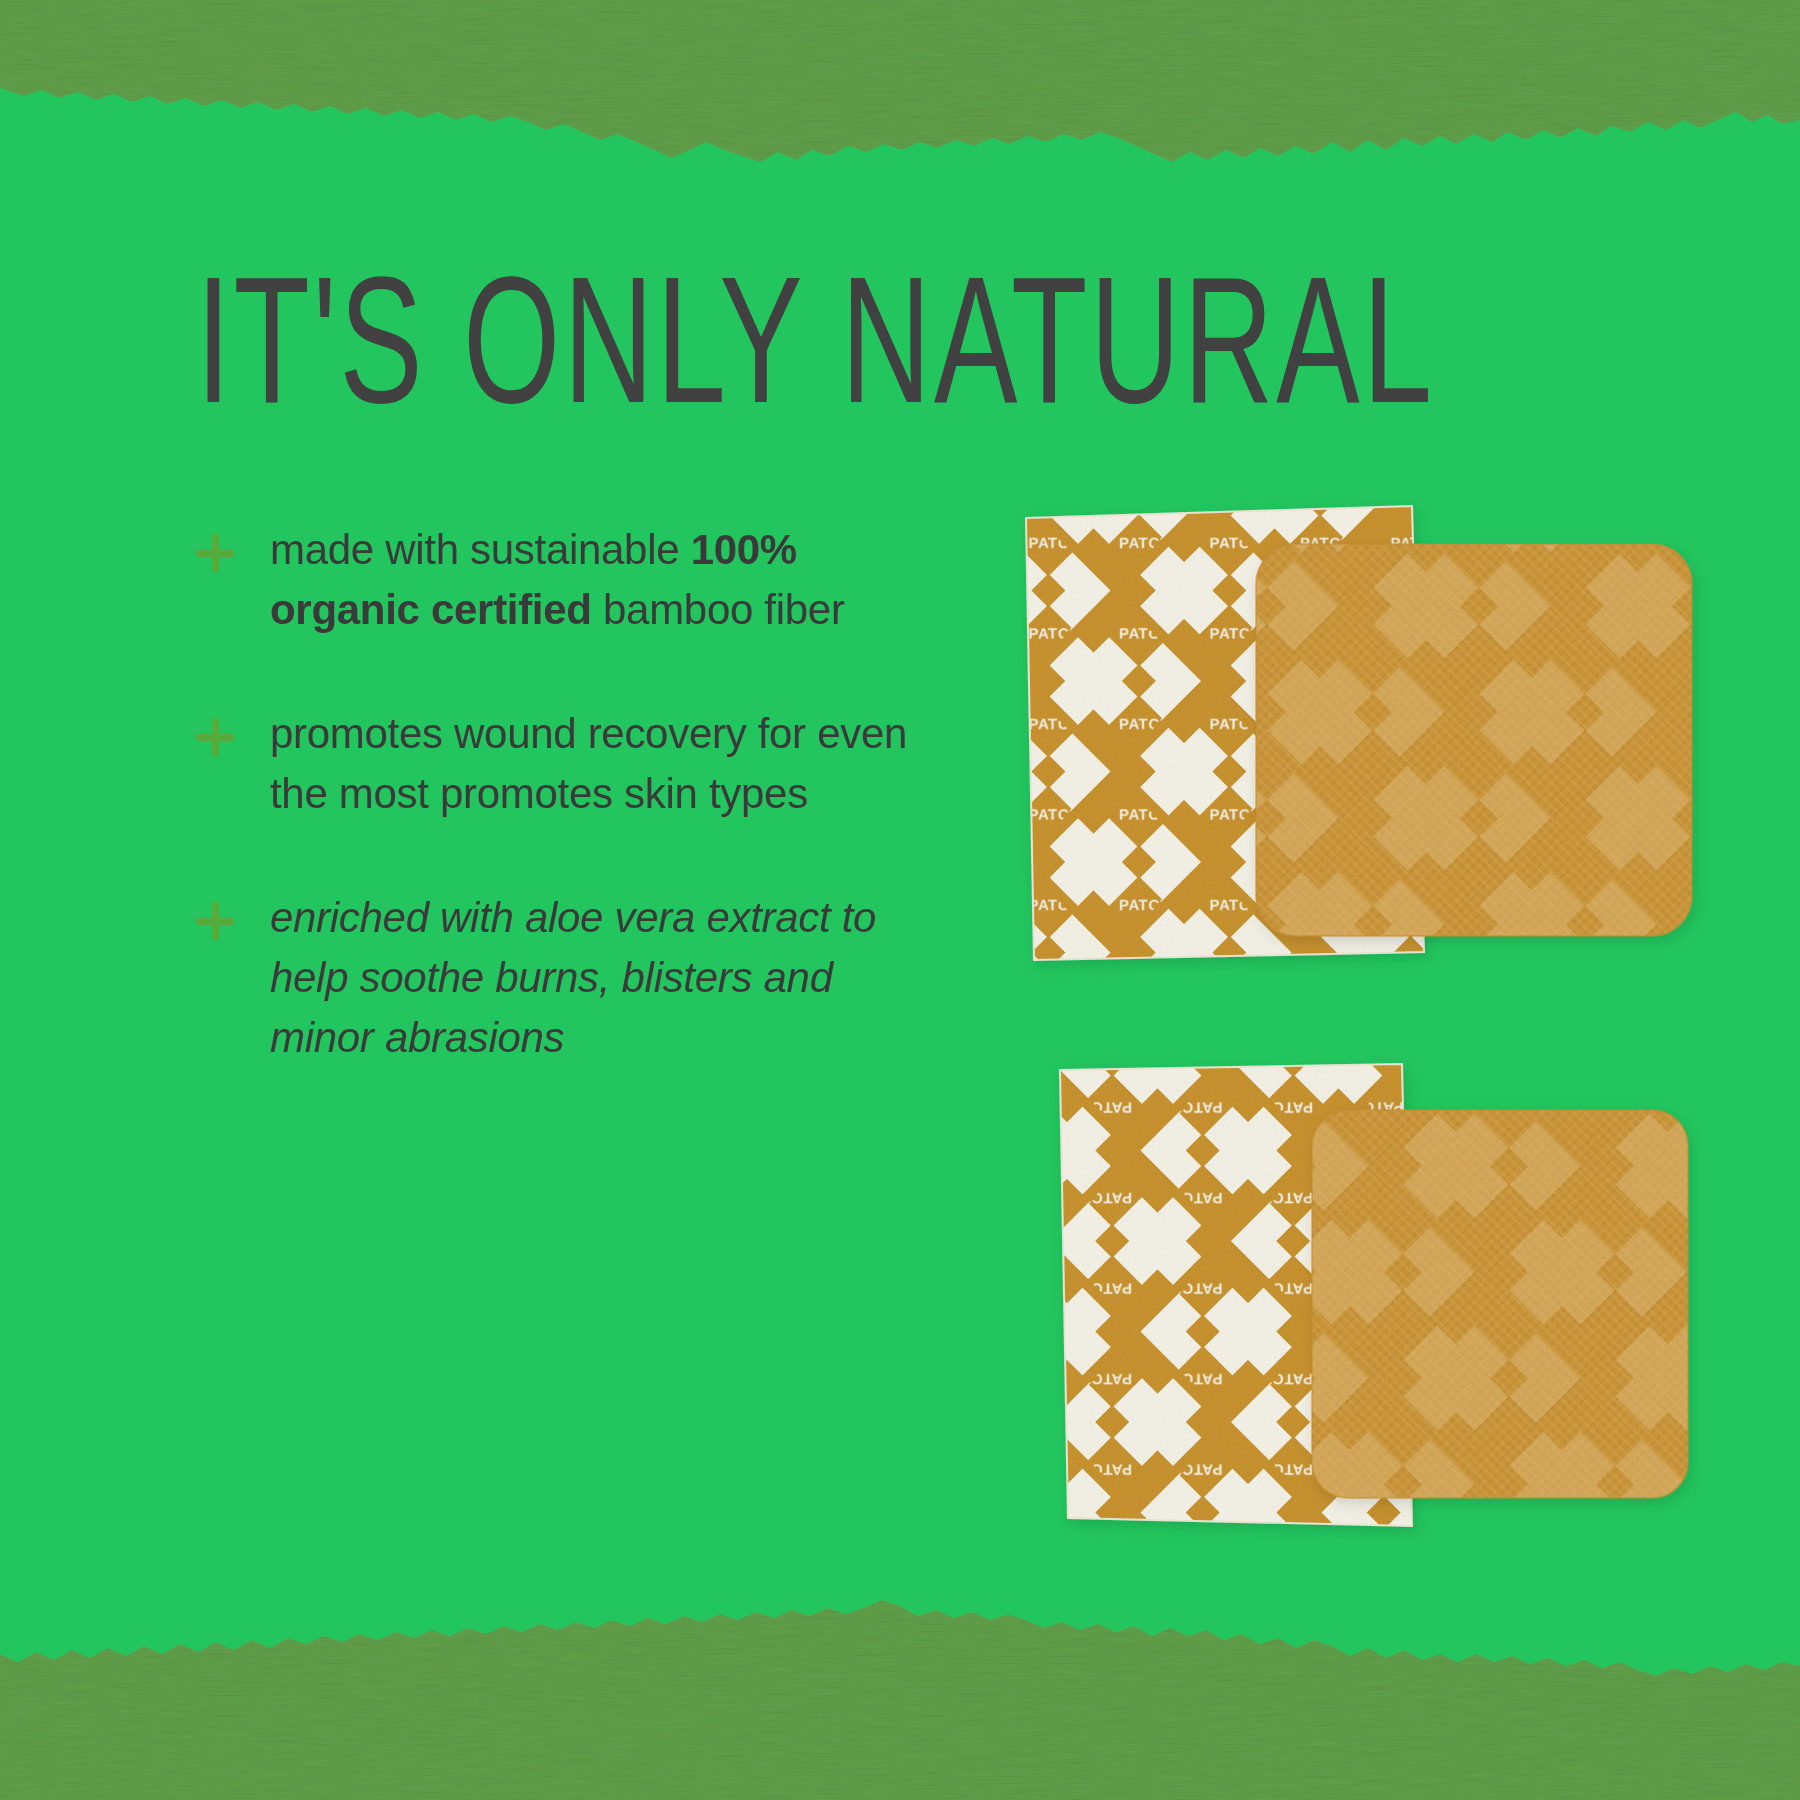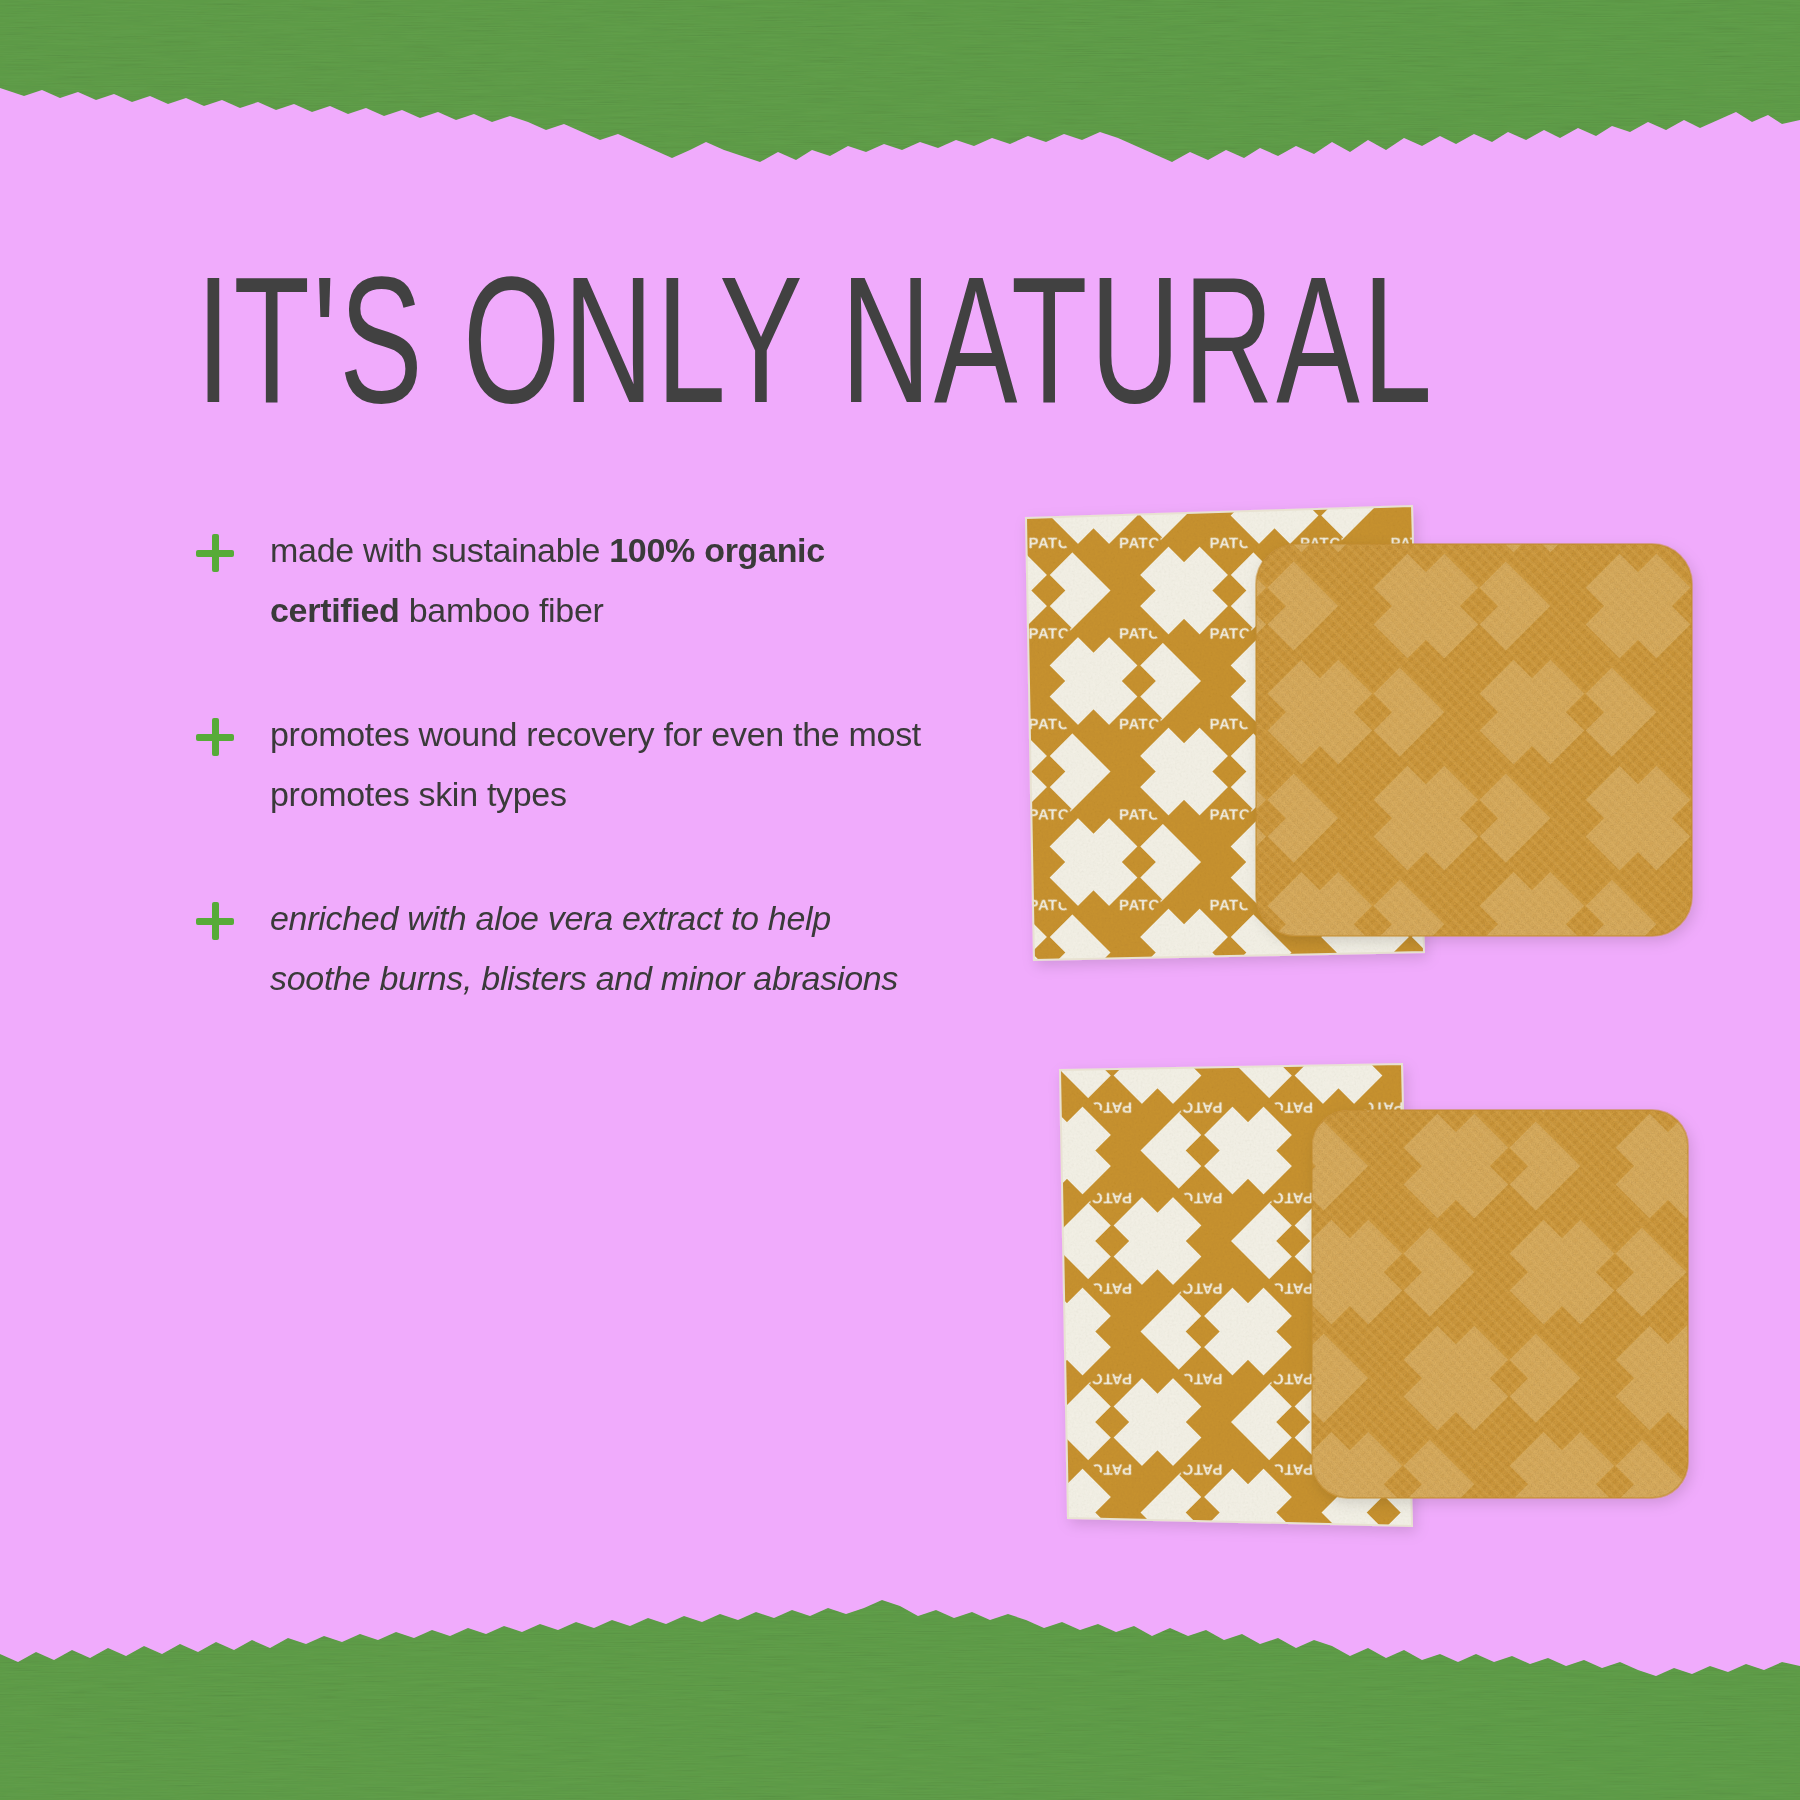--- a/index.html
+++ b/index.html
@@ -8,21 +8,21 @@
     background: #ffffff;
   }
   body {
     font-family: "Liberation Sans", sans-serif;
   }
 
   #page {
     position: relative;
     width: 1800px;
     height: 1800px;
-    background: #f0abfc;
+    background: #22c55e;
     overflow: hidden;
   }
 
   
   .torn-band {
     position: absolute;
     left: 0;
     width: 1800px;
     overflow: hidden;
   }
@@ -81,21 +81,21 @@
   .plus-icon::before {
     left: 16px; top: 0; width: 7px; height: 38px;
   }
   .plus-icon::after {
     left: 0; top: 16px; width: 38px; height: 7px;
   }
 
   .bullet-text {
     display: block;
     color: #3a3a3a;
-    font-size: 34px;
+    font-size: 42px;
     line-height: 60px;
     font-weight: 400;
     letter-spacing: -0.3px;
   }
   .bullet-text .em {
     font-weight: 700;
   }
 
   
   .product-group {

